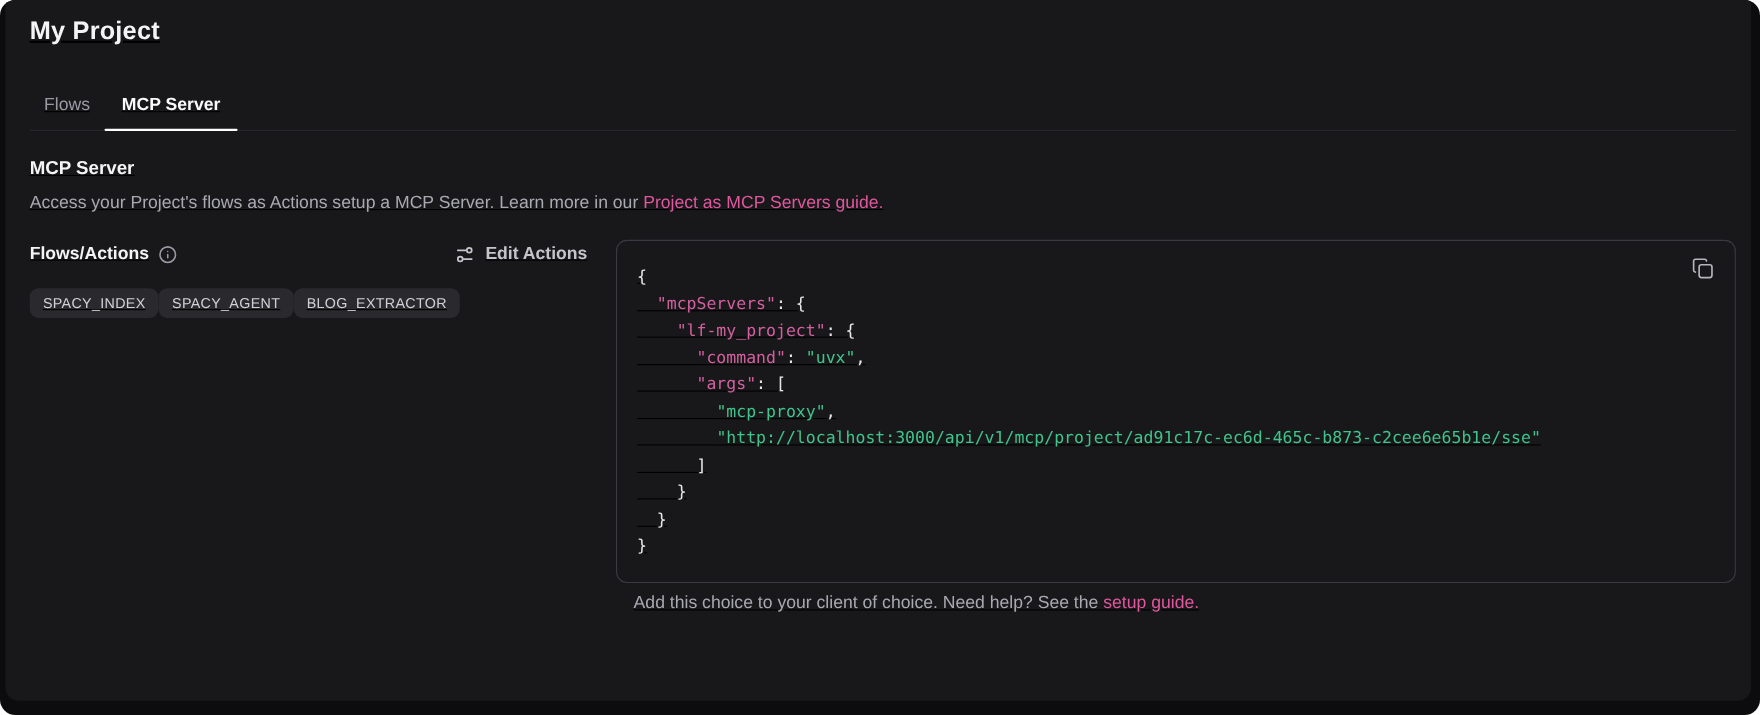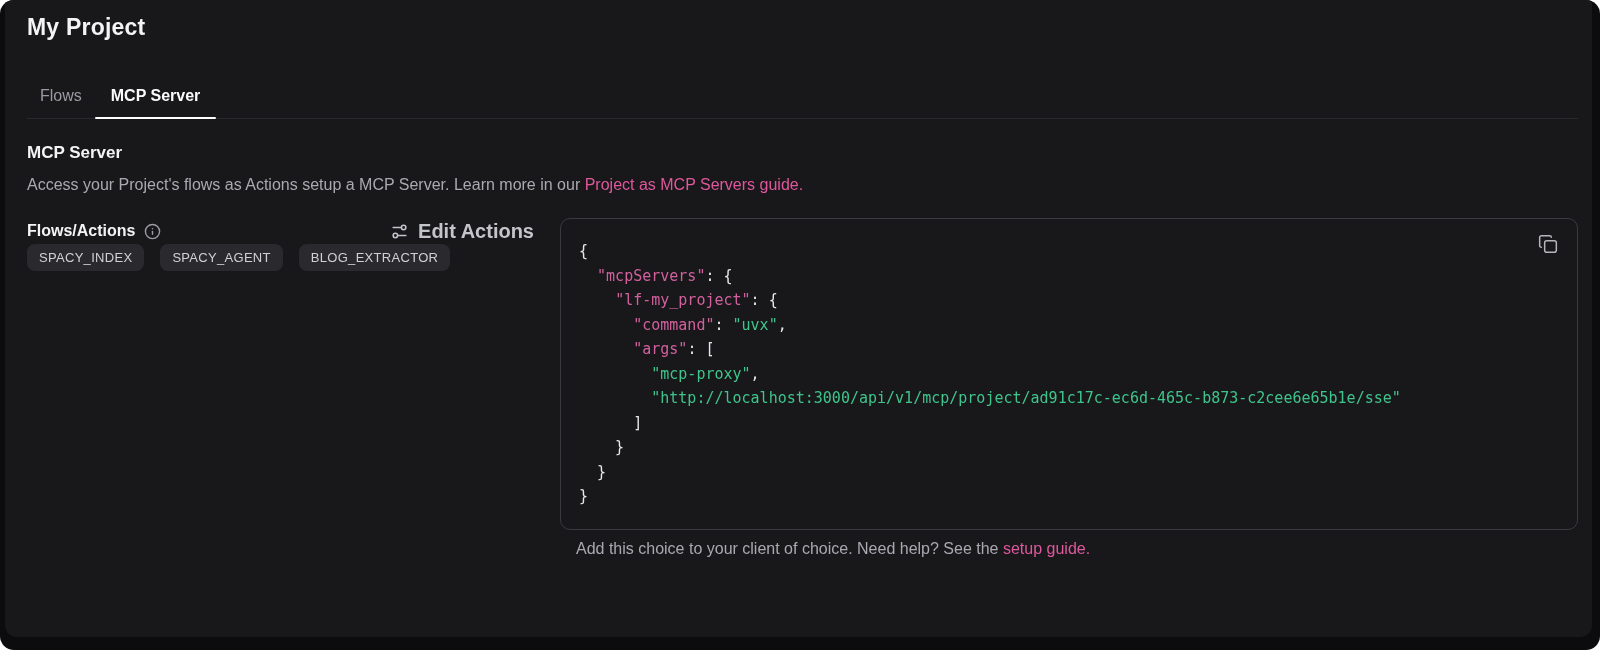--- a/index.html
+++ b/index.html
@@ -8,21 +8,21 @@
     --code-string:#3fc48b;
     --panel-bg:#18181b;
     --app-bg:#0c0c0e;
     --divider:#2a2a2e;
     --tag-bg:#2a2a2e;
     --muted:#a9a9b1;
   }
   *{box-sizing:border-box;margin:0;padding:0;}
   html,body{width:1600px;height:650px;background:#ffffff;font-family:"Liberation Sans",sans-serif;}
   .screen{position:relative;width:1600px;height:650px;background:var(--app-bg);border-radius:14px;overflow:hidden;}
-  .panel{position:absolute;left:5px;right:8px;top:0;bottom:13px;background:var(--panel-bg);border-radius:0 0 12px 12px;overflow:hidden;}
+  .panel{position:absolute;left:5px;right:8px;top:0;bottom:13px;background:var(--panel-bg);border-radius:0 0 12px 12px;overflow:hidden;text-decoration:underline;}
   .panel-inner{padding:14px 14px 0 22px;}
 
   .page-title{font-size:23px;font-weight:700;color:#f4f4f5;letter-spacing:.2px;}
 
   .tabs{display:flex;align-items:center;border-bottom:1px solid var(--divider);margin-top:37px;}
   .tab{position:relative;padding:9px 16px 13px;font-size:16px;color:#9b9ba3;cursor:pointer;}
   .tab:first-child{padding-left:13px;padding-right:13px;}
   .tab.active{color:#fafafa;font-weight:600;}
   .tab.active::after{content:"";position:absolute;left:0;right:0;bottom:-1px;height:2px;background:#ffffff;border-radius:1px;}
 
@@ -31,24 +31,24 @@
   .link{color:var(--accent-pink);cursor:pointer;text-decoration:none;}
 
   .main-row{display:flex;align-items:flex-start;margin-top:23px;}
   .left-col{width:507px;flex:0 0 auto;}
   .right-col{flex:1 1 auto;margin-left:26px;min-width:0;}
 
   .actions-header{display:flex;align-items:center;justify-content:space-between;min-height:26px;gap:48px;}
   .actions-label-wrap{display:flex;align-items:center;gap:9px;}
   .actions-label{font-size:16px;font-weight:700;color:#f4f4f5;}
   .info-icon svg{display:block;}
-  .edit-actions{display:flex;align-items:center;gap:9px;color:#c4c4cb;font-size:20px;font-weight:600;cursor:pointer;background:none;border:none;font-family:inherit;}
+  .edit-actions{display:flex;align-items:center;gap:9px;color:#c4c4cb;font-size:16px;font-weight:600;cursor:pointer;background:none;border:none;font-family:inherit;}
   .edit-actions svg{display:block;}
 
-  .tags{display:flex;flex-wrap:wrap;gap:16px;max-width:430px;text-align:center;}
+  .tags{display:flex;flex-wrap:wrap;gap:0;margin-top:18px;max-width:430px;text-align:center;}
   .tag{display:inline-block;background:var(--tag-bg);color:#d0d0d6;font-size:13px;letter-spacing:.3px;padding:6px 12px;border-radius:8px;white-space:nowrap;}
 
   .code-block{position:relative;border:1px solid #3a3a41;border-radius:10px;padding:20px 18px;background:var(--panel-bg);}
   .code-content{font-family:"DejaVu Sans Mono",monospace;font-size:15px;line-height:24.5px;color:#e7e7ea;white-space:pre;overflow:hidden;}
   .tok-k{color:var(--code-key);}
   .tok-s{color:var(--code-string);}
   .tok-p{color:#e7e7ea;}
   .copy-button{position:absolute;top:13px;right:17px;background:none;border:none;cursor:pointer;padding:2px;}
   .copy-button svg{display:block;}
 

